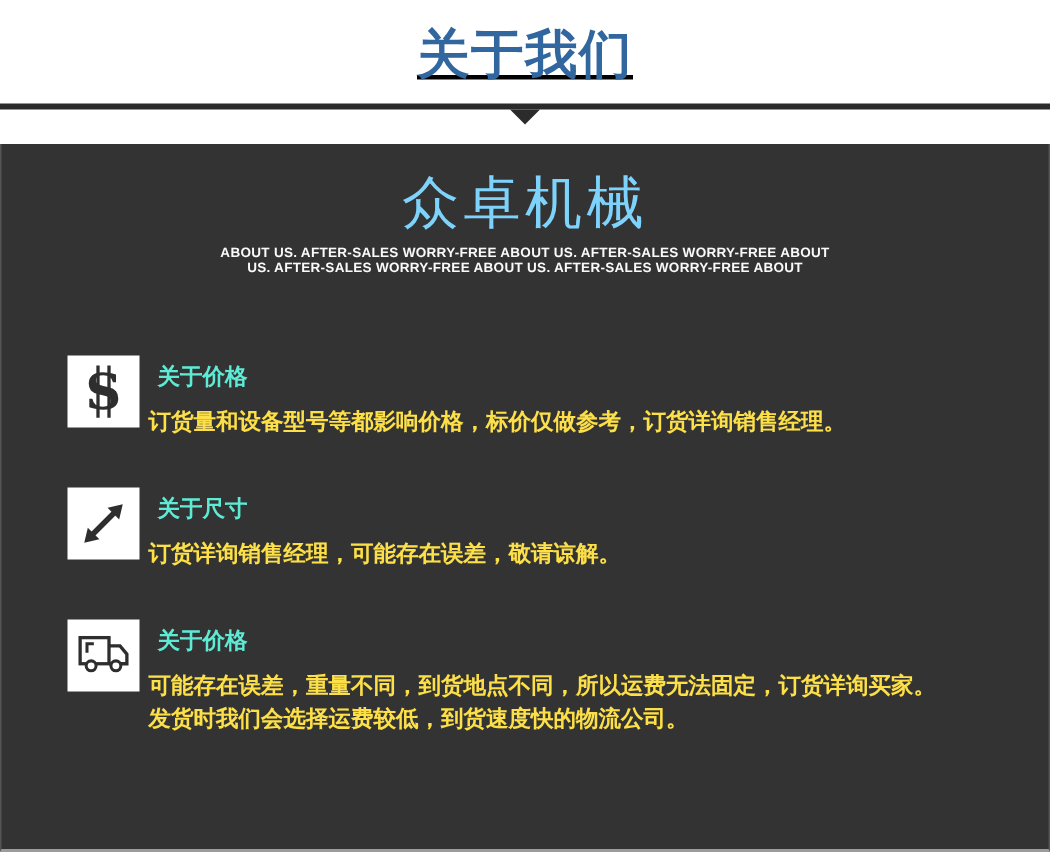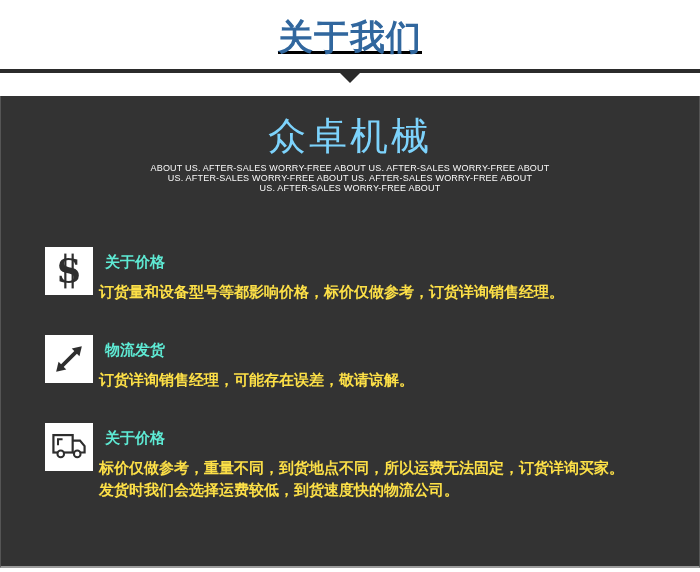--- a/index.html
+++ b/index.html
@@ -17,21 +17,21 @@
                       border-top:10px solid #2b2b2b; }
 
   
   .panel { margin-top:23px; height:472px; background:#333333;
            border-left:1px solid #555; border-right:1px solid #555;
            border-bottom:2px solid #9c9c9c; padding-top:18px; }
 
   .brand-name { text-align:center; color:#7dd3fc; font-size:38px; font-weight:300;
                 letter-spacing:3px; line-height:44px; }
   .brand-subtitle { margin-top:5px; text-align:center; color:#fafafa;
-                    font-size:9px; font-weight:normal; line-height:10px; letter-spacing:0.2px; }
+                    font-size:9px; font-weight:bold; line-height:10px; letter-spacing:0.2px; }
 
   
   .sections { margin-top:54px; padding-left:44px; padding-right:28px; }
   .section { display:flex; align-items:flex-start; margin-bottom:32px; }
   .icon-box { width:48px; height:48px; background:#ffffff; flex:none;
               display:flex; align-items:center; justify-content:center; }
   .section-text { margin-left:6px; }
   .section-title { color:#5eead4; font-size:15px; font-weight:600; line-height:30px; padding-left:6px; }
   .section-desc { margin-top:4px; color:#fde047; font-size:15px; font-weight:600; line-height:22px; }
   .section-desc div { white-space:nowrap; }
@@ -46,21 +46,20 @@
 <div class="divider">
   <div class="divider-triangle"></div>
 </div>
 
 <div class="panel">
 
   <div class="brand-name">众卓机械</div>
   <div class="brand-subtitle">
     <div>ABOUT US. AFTER-SALES WORRY-FREE ABOUT US. AFTER-SALES WORRY-FREE ABOUT</div>
     <div>US. AFTER-SALES WORRY-FREE ABOUT US. AFTER-SALES WORRY-FREE ABOUT</div>
-    <div>US. AFTER-SALES WORRY-FREE ABOUT</div>
   </div>
 
   <div class="sections">
 
     <div class="section">
       <div class="icon-box">
         <svg width="44" height="44" viewBox="0 0 48 48">
           <text x="24" y="37" text-anchor="middle" font-family="DejaVu Serif, serif" font-size="36" font-weight="bold" fill="#2e2e2e">S</text>
           <line x1="20" y1="5" x2="20" y2="43" stroke="#2e2e2e" stroke-width="2.4"></line>
           <line x1="28" y1="5" x2="28" y2="43" stroke="#2e2e2e" stroke-width="2.4"></line>
@@ -76,40 +75,40 @@
 
     <div class="section">
       <div class="icon-box">
         <svg width="44" height="44" viewBox="0 0 48 48">
           <line x1="14" y1="34" x2="34" y2="14" stroke="#2e2e2e" stroke-width="4"></line>
           <polygon points="38,10 27,12.6 35.4,21" fill="#2e2e2e"></polygon>
           <polygon points="10,38 21,35.4 12.6,27" fill="#2e2e2e"></polygon>
         </svg>
       </div>
       <div class="section-text">
-        <div class="section-title">物流发货</div>
+        <div class="section-title">关于尺寸</div>
         <div class="section-desc">
           <div>订货详询销售经理，可能存在误差，敬请谅解。</div>
         </div>
       </div>
     </div>
 
     <div class="section">
       <div class="icon-box">
         <svg width="44" height="44" viewBox="0 0 48 48" fill="none">
           <rect x="7" y="11" width="21" height="19" stroke="#2e2e2e" stroke-width="2.4"></rect>
           <path d="M12 22 V15.5 H17" stroke="#2e2e2e" stroke-width="2.2"></path>
           <path d="M28 17 H36 L41 23 V30 H28" stroke="#2e2e2e" stroke-width="2.4"></path>
           <circle cx="15" cy="31.5" r="3.6" fill="#ffffff" stroke="#2e2e2e" stroke-width="2.2"></circle>
           <circle cx="33" cy="31.5" r="3.6" fill="#ffffff" stroke="#2e2e2e" stroke-width="2.2"></circle>
         </svg>
       </div>
       <div class="section-text">
         <div class="section-title">关于价格</div>
         <div class="section-desc">
-          <div>标价仅做参考，重量不同，到货地点不同，所以运费无法固定，订货详询买家。</div>
+          <div>可能存在误差，重量不同，到货地点不同，所以运费无法固定，订货详询买家。</div>
           <div>发货时我们会选择运费较低，到货速度快的物流公司。</div>
         </div>
       </div>
     </div>
 
   </div>
 </div>
 
 </body></html>

